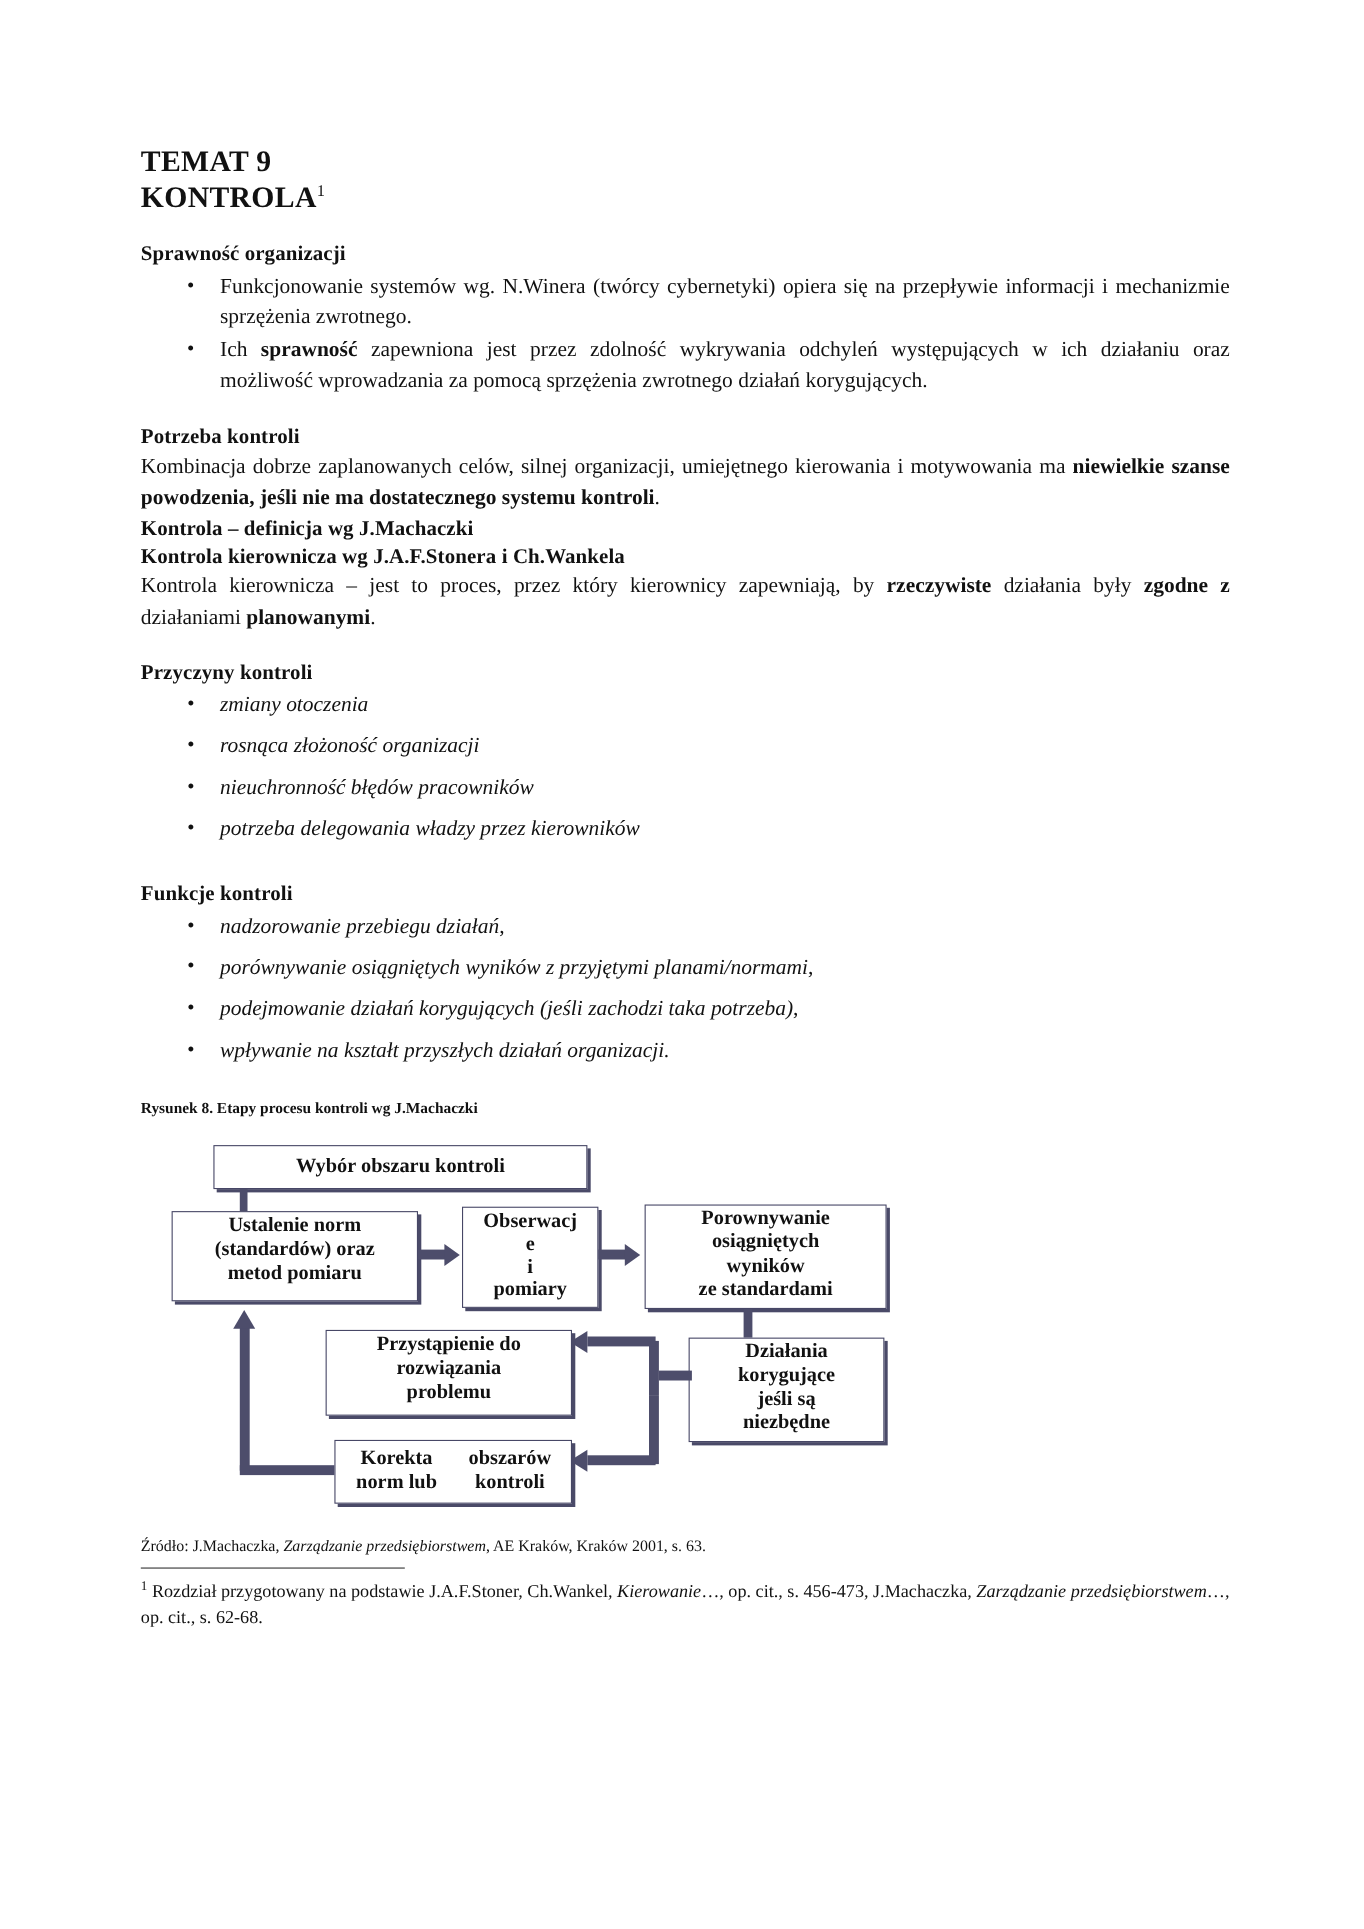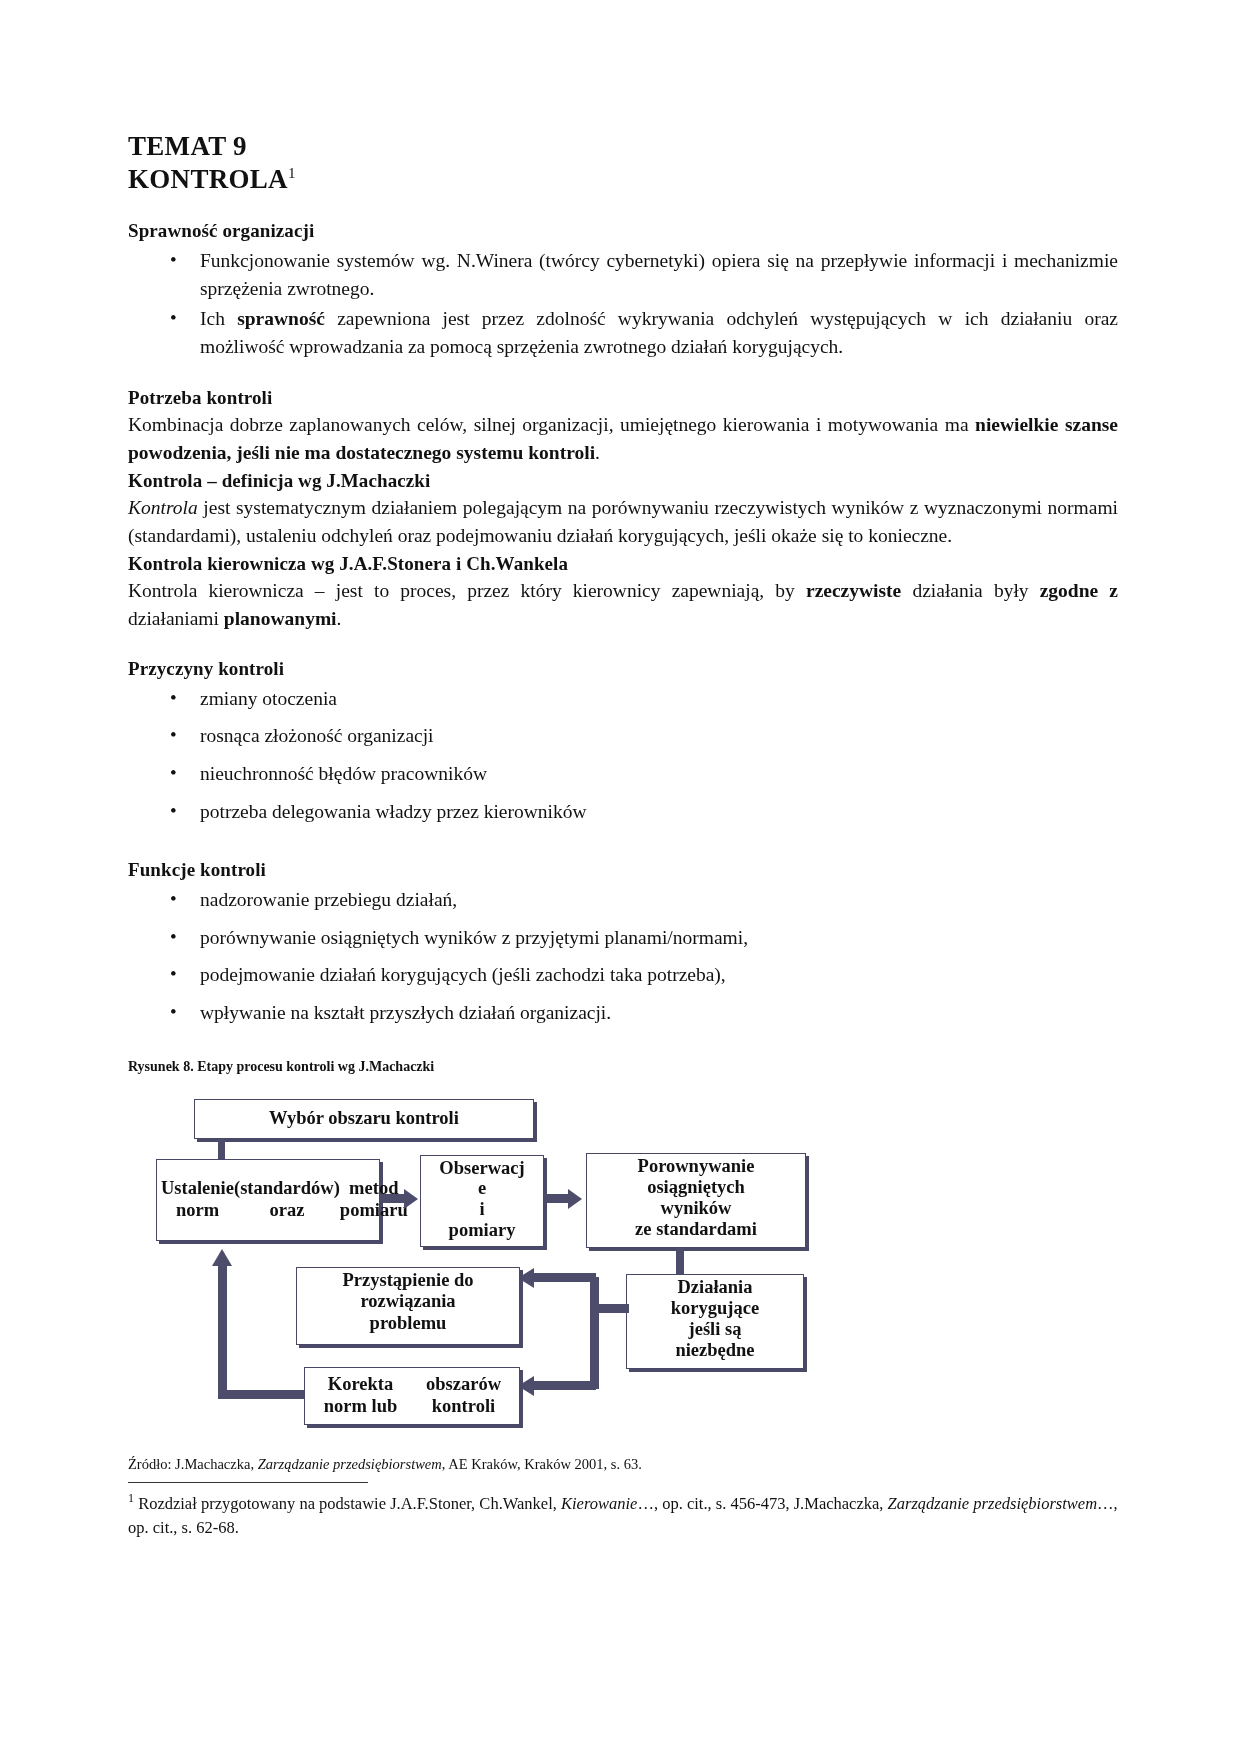--- a/index.html
+++ b/index.html
@@ -34,21 +34,21 @@
     text-align:justify; text-justify:inter-word;
   }
 
   
   ul.bl { list-style:none; margin:3px 0 0 0; padding:0; }
   ul.bl li {
     position:relative; padding-left:72px;
     font-size:19.5px; line-height:1.47;
     text-align:justify; margin-bottom:1px;
   }
-  ul.bl li.loose { margin-bottom:9px; }
+  ul.bl li.loose { margin-bottom:9px;font-style:italic; }
   ul.bl li::before {
     content:"\2022"; position:absolute; left:42px; top:-1px;
     font-size:19px; line-height:1.47;
   }
   ul.bl li p { margin:0; text-align:justify; }
   ul.bl.simple li { text-align:left; }
 
   b, strong { font-weight:bold; }
   i, em { font-style:italic; }
 
@@ -110,21 +110,20 @@
         <p><span>Ich </span><b>sprawność</b><span> zapewniona jest przez zdolność wykrywania odchyleń występujących w ich działaniu oraz możliwość wprowadzania za pomocą sprzężenia zwrotnego działań korygujących.</span></p>
       </li>
   </ul>
 
   <div class="gap-lg"></div>
 
   <h3 class="sec">Potrzeba kontroli</h3>
   <p class="body"><span>Kombinacja dobrze zaplanowanych celów, silnej organizacji, umiejętnego kierowania i motywowania ma </span><b>niewielkie szanse powodzenia, jeśli nie ma dostatecznego systemu kontroli</b><span>.</span></p>
 
   <h3 class="sec">Kontrola – definicja wg J.Machaczki</h3>
-  <p class="body"><i>Kontrola</i><span> jest systematycznym działaniem polegającym na porównywaniu rzeczywistych wyników z wyznaczonymi normami (standardami), ustaleniu odchyleń oraz podejmowaniu działań korygujących, jeśli okaże się to konieczne.</span></p>
 
   <h3 class="sec">Kontrola kierownicza wg J.A.F.Stonera i Ch.Wankela</h3>
   <p class="body"><span>Kontrola kierownicza – jest to proces, przez który kierownicy zapewniają, by </span><b>rzeczywiste</b><span> działania były </span><b>zgodne z</b><span> działaniami </span><b>planowanymi</b><span>.</span></p>
 
   <div class="gap-lg"></div>
 
   <h3 class="sec">Przyczyny kontroli</h3>
   <ul class="bl simple">
       <li class="loose">zmiany otoczenia</li>
       <li class="loose">rosnąca złożoność organizacji</li>
@@ -149,21 +148,21 @@
   </div>
 
   <div class="flow">
 
     <div class="fbox" style="left:38px; top:0px; width:340px; height:40px;">
       <span>Wybór obszaru kontroli</span>
     </div>
 
     <div class="arrow" style="left:62px; top:40px; width:7px; height:22px;"></div>
 
-    <div class="fbox" style="left:0px; top:60px; width:224px; height:82px; flex-direction:row;">
+    <div class="fbox" style="left:0px; top:60px; width:224px; height:82px; flex-direction:column;">
       <span>Ustalenie norm</span>
       <span>(standardów) oraz</span>
       <span>metod pomiaru</span>
     </div>
 
     <div class="arrow" style="left:224px; top:95px; width:26px; height:9px;"></div>
     <div class="ahead" style="left:248px; top:90px; border-top:10px solid transparent; border-bottom:10px solid transparent; border-left:14px solid #4d4d6b;"></div>
 
     <div class="fbox" style="left:264px; top:56px; width:124px; height:92px; flex-direction:column; line-height:1.12;">
       <span>Obserwacj</span>

